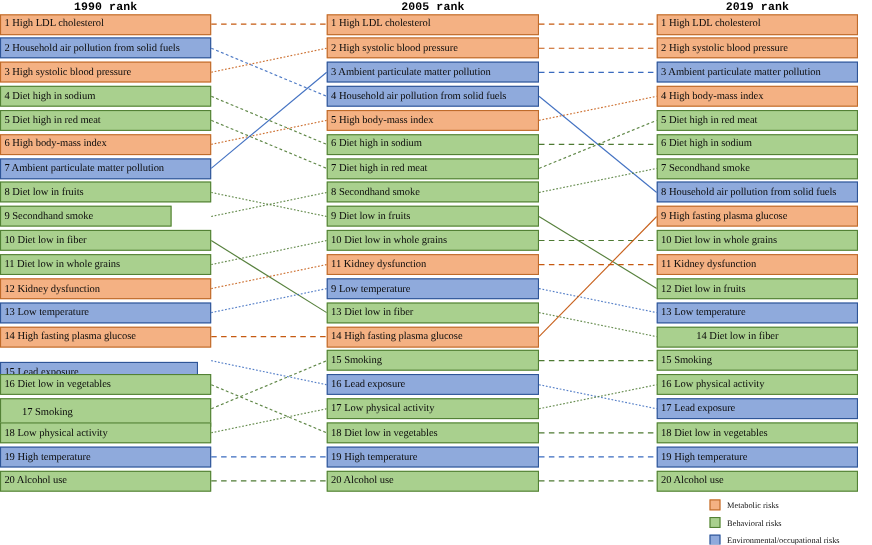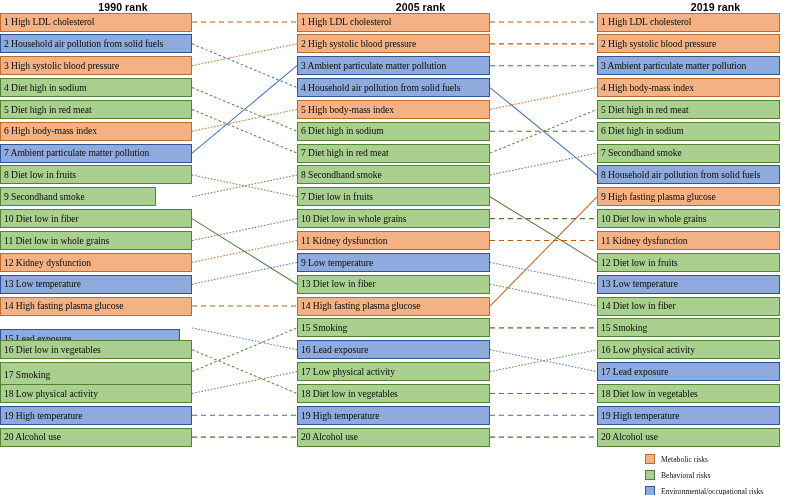--- a/index.html
+++ b/index.html
@@ -16,28 +16,27 @@
     overflow: hidden;
   }
   #chart-root {
     position: absolute;
     left: 0; top: 0;
     width: 793px;
     height: 495px;
   }
   .col-header {
     position: absolute;
-    font-family: Liberation Sans, sans-serif;
+    font-family: Liberation Mono, monospace;
     font-weight: bold;
     font-size: 10.5px;
     color: #000000;
     text-align: center;
     top: 1px;
     letter-spacing: 0.1px;
-    margin-left: 27px;
   }
   .rank-box {
     position: absolute;
     box-sizing: border-box;
     border: 1px solid #000000;
     display: flex;
     align-items: center;
     overflow: hidden;
     white-space: nowrap;
   }
@@ -183,21 +182,21 @@
       </div>
       <div class="rank-box metabolic" style="left: 0px; width: 192px; top: 296.55px; height: 19px;">
         <span class="rank-label">14 High fasting plasma glucose</span>
       </div>
       <div class="rank-box environmental" style="left: 0px; width: 180px; top: 329px; height: 19px;">
         <span class="rank-label">15 Lead exposure</span>
       </div>
       <div class="rank-box behavioral" style="left: 0px; width: 192px; top: 340.25px; height: 19px;">
         <span class="rank-label">16 Diet low in vegetables</span>
       </div>
-      <div class="rank-box behavioral" style="left: 0px; width: 192px; top: 362.1px; height: 26px;">
+      <div class="rank-box behavioral" style="left: 0px; width: 192px; top: 362.1px; height: 26px; padding-left: 16px;">
         <span class="rank-label">17 Smoking</span>
       </div>
       <div class="rank-box behavioral" style="left: 0px; width: 192px; top: 383.95px; height: 19px;">
         <span class="rank-label">18 Low physical activity</span>
       </div>
       <div class="rank-box environmental" style="left: 0px; width: 192px; top: 405.8px; height: 19px;">
         <span class="rank-label">19 High temperature</span>
       </div>
       <div class="rank-box behavioral" style="left: 0px; width: 192px; top: 427.65px; height: 19px;">
         <span class="rank-label">20 Alcohol use</span>
@@ -220,21 +219,21 @@
       <div class="rank-box behavioral" style="left: 297px; width: 193px; top: 121.75px; height: 19px;">
         <span class="rank-label">6 Diet high in sodium</span>
       </div>
       <div class="rank-box behavioral" style="left: 297px; width: 193px; top: 143.6px; height: 19px;">
         <span class="rank-label">7 Diet high in red meat</span>
       </div>
       <div class="rank-box behavioral" style="left: 297px; width: 193px; top: 165.45px; height: 19px;">
         <span class="rank-label">8 Secondhand smoke</span>
       </div>
       <div class="rank-box behavioral" style="left: 297px; width: 193px; top: 187.3px; height: 19px;">
-        <span class="rank-label">7 Diet low in fruits</span>
+        <span class="rank-label">9 Diet low in fruits</span>
       </div>
       <div class="rank-box behavioral" style="left: 297px; width: 193px; top: 209.15px; height: 19px;">
         <span class="rank-label">10 Diet low in whole grains</span>
       </div>
       <div class="rank-box metabolic" style="left: 297px; width: 193px; top: 231px; height: 19px;">
         <span class="rank-label">11 Kidney dysfunction</span>
       </div>
       <div class="rank-box environmental" style="left: 297px; width: 193px; top: 252.85px; height: 19px;">
         <span class="rank-label">9 Low temperature</span>
       </div>
@@ -294,21 +293,21 @@
       </div>
       <div class="rank-box metabolic" style="left: 597px; width: 183px; top: 231px; height: 19px;">
         <span class="rank-label">11 Kidney dysfunction</span>
       </div>
       <div class="rank-box behavioral" style="left: 597px; width: 183px; top: 252.85px; height: 19px;">
         <span class="rank-label">12 Diet low in fruits</span>
       </div>
       <div class="rank-box environmental" style="left: 597px; width: 183px; top: 274.7px; height: 19px;">
         <span class="rank-label">13 Low temperature</span>
       </div>
-      <div class="rank-box behavioral" style="left: 597px; width: 183px; top: 296.55px; height: 19px;">
+      <div class="rank-box behavioral" style="left: 597px; width: 183px; top: 296.55px; height: 19px; padding-left: 32px;">
         <span class="rank-label">14 Diet low in fiber</span>
       </div>
       <div class="rank-box behavioral" style="left: 597px; width: 183px; top: 318.4px; height: 19px;">
         <span class="rank-label">15 Smoking</span>
       </div>
       <div class="rank-box behavioral" style="left: 597px; width: 183px; top: 340.25px; height: 19px;">
         <span class="rank-label">16 Low physical activity</span>
       </div>
       <div class="rank-box environmental" style="left: 597px; width: 183px; top: 362.1px; height: 19px;">
         <span class="rank-label">17 Lead exposure</span>

